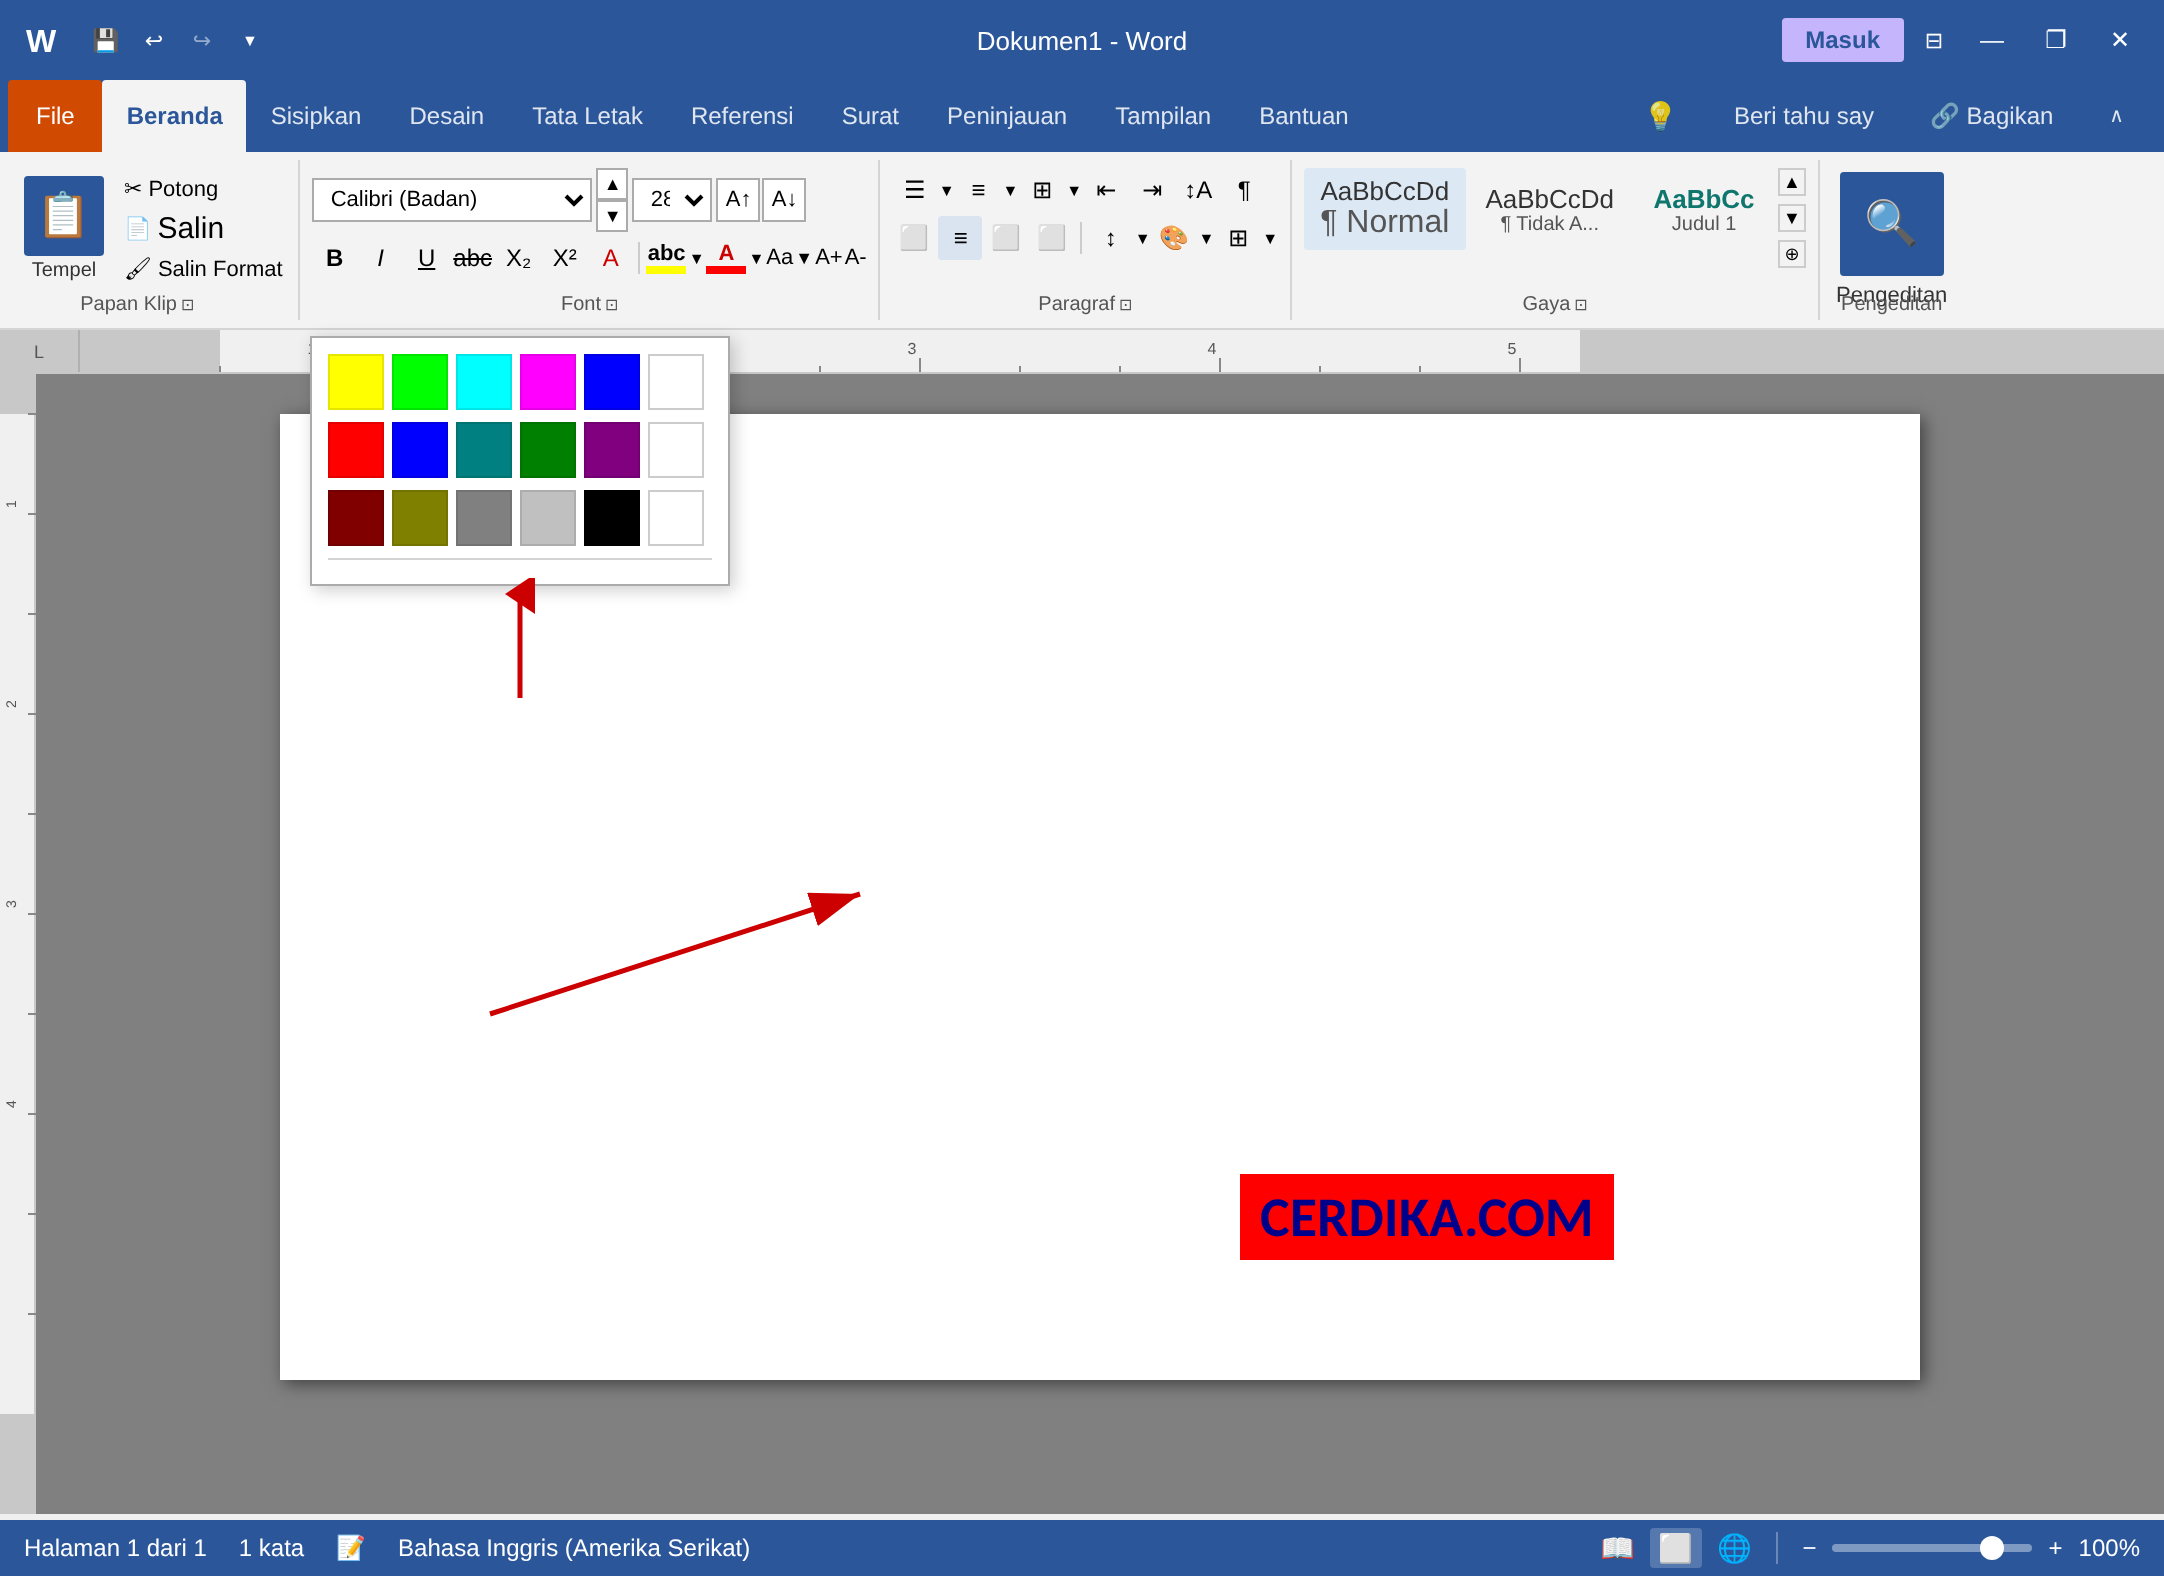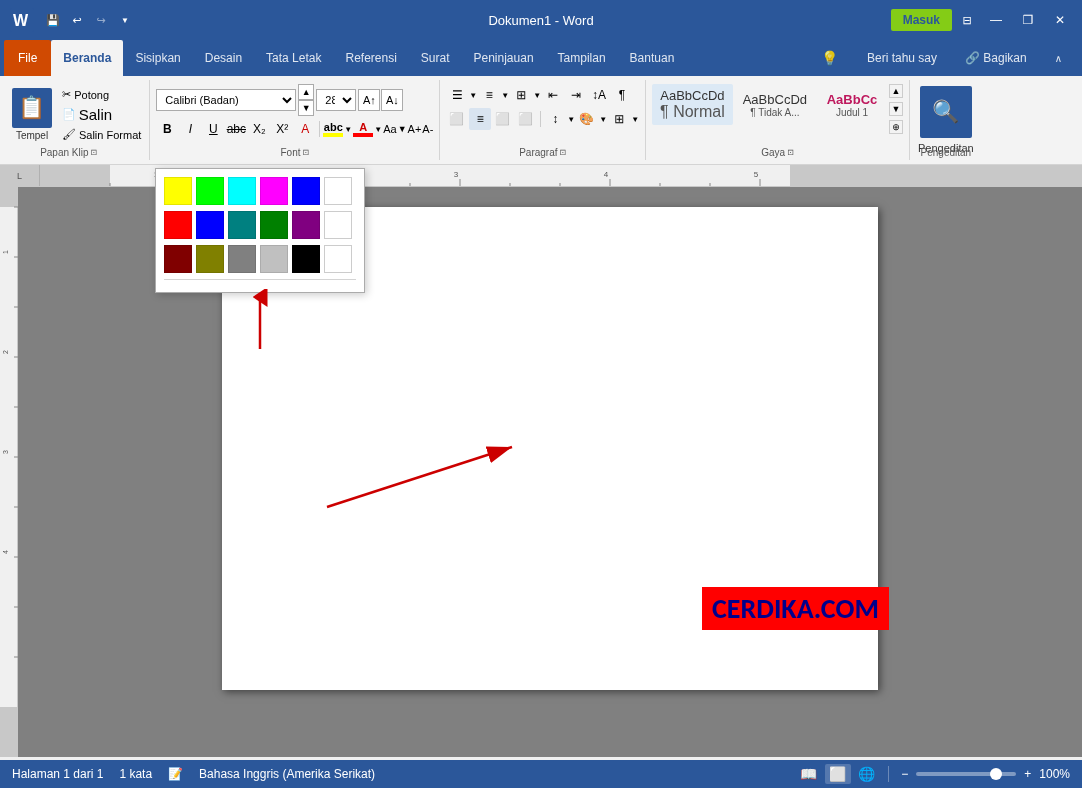--- a/index.html
+++ b/index.html
@@ -15,21 +15,21 @@
       justify-content: space-between;
       padding: 0 8px;
     }
     .title-bar-left { display: flex; align-items: center; gap: 6px; }
     .title-bar-center { position: absolute; left: 50%; transform: translateX(-50%); font-size: 13px; color: white; }
     .title-bar-right { display: flex; align-items: center; gap: 4px; margin-left: auto; }
     .title-icon { width: 28px; height: 28px; display: flex; align-items: center; justify-content: center; font-size: 14px; }
     .title-btn { width: 28px; height: 28px; display: flex; align-items: center; justify-content: center; cursor: pointer; font-size: 12px; color: white; border-radius: 2px; }
     .quick-access { display: flex; align-items: center; gap: 2px; }
     .qa-btn { width: 22px; height: 22px; display: flex; align-items: center; justify-content: center; cursor: pointer; color: white; font-size: 11px; }
-    .masuk-btn { background: #84cc16; color: #2b579a; padding: 4px 12px; border-radius: 2px; font-size: 12px; font-weight: 600; cursor: pointer; }
+    .masuk-btn { background: #c4b5fd; color: #2b579a; padding: 4px 12px; border-radius: 2px; font-size: 12px; font-weight: 600; cursor: pointer; }
 
     
     .ribbon { background: #f3f3f3; border-bottom: 1px solid #d4d4d4; }
     .ribbon-tabs { display: flex; background: #2b579a; height: 36px; align-items: flex-end; padding-left: 4px; }
     .ribbon-tab { padding: 12px 12px; font-size: 12px; color: rgba(255,255,255,0.85); cursor: pointer; height: 36px; display: flex; align-items: center; border-radius: 2px 2px 0 0; }
     .ribbon-tab.active { background: #f3f3f3; color: #2b579a; font-weight: 600; }
     .ribbon-tab.file { background: #d04a02; color: white; padding: 6px 14px; }
 
     .ribbon-content { display: flex; padding: 4px 4px 0; align-items: flex-start; background: #f3f3f3; min-height: 88px; }
     .paste-btn { display: flex; flex-direction: column; align-items: center; justify-content: center; width: 48px; padding: 4px; cursor: pointer; border-radius: 2px; }
@@ -266,21 +266,21 @@
       <div style="display:flex;flex-direction:row;gap:2px;align-items:center;">
         <div class="style-item active">
           <span style="font-size:13px;color:#333;">AaBbCcDd</span>
           <span style="font-size:16px;color:#555;">¶ Normal</span>
         </div>
         <div class="style-item">
           <span style="font-size:13px;color:#333;">AaBbCcDd</span>
           <span style="font-size:10px;color:#555;">¶ Tidak A...</span>
         </div>
         <div class="style-item">
-          <span style="font-size:13px;color:#be185d;font-weight:bold;">AaBbCc</span>
+          <span style="font-size:13px;color:#0f766e;font-weight:bold;">AaBbCc</span>
           <span style="font-size:10px;color:#555;">Judul 1</span>
         </div>
       </div>
       <div style="display:flex;flex-direction:column;gap:4px;margin-left:2px;cursor:pointer;">
         <div style="font-size:9px;border:1px solid #ccc;width:14px;height:14px;display:flex;align-items:center;justify-content:center;">▲</div>
         <div style="font-size:9px;border:1px solid #ccc;width:14px;height:14px;display:flex;align-items:center;justify-content:center;">▼</div>
         <div style="font-size:9px;border:1px solid #ccc;width:14px;height:14px;display:flex;align-items:center;justify-content:center;">⊕</div>
       </div>
       <div style="position:absolute;bottom:2px;left:0;right:0;display:flex;align-items:center;justify-content:center;">
         <span class="group-label-with-icon">
@@ -350,21 +350,21 @@
       <line x1="14" y1="420" x2="18" y2="420" stroke="#888" stroke-width="1"></line>
       <line x1="14" y1="470" x2="18" y2="470" stroke="#888" stroke-width="1"></line>
       <text x="8" y="65" font-size="7" fill="#555" text-anchor="middle" transform="rotate(-90, 8, 65)">1</text>
       <text x="8" y="165" font-size="7" fill="#555" text-anchor="middle" transform="rotate(-90, 8, 165)">2</text>
       <text x="8" y="265" font-size="7" fill="#555" text-anchor="middle" transform="rotate(-90, 8, 265)">3</text>
       <text x="8" y="365" font-size="7" fill="#555" text-anchor="middle" transform="rotate(-90, 8, 365)">4</text>
     </svg>
   </div>
 
   <div style="flex:1;overflow:auto;display:flex;flex-direction:column;align-items:center;padding:20px 0;background:#808080;position:relative;">
-    <div style="background:white;width:656px;min-height:480px;box-shadow:2px 2px 8px rgba(0,0,0,0.5);padding:60px 80px;position:relative;">
+    <div style="background:white;width:820px;min-height:480px;box-shadow:2px 2px 8px rgba(0,0,0,0.5);padding:60px 80px;position:relative;">
 
       <div style="margin-top:160px;margin-left:200px;">
         <span class="highlighted-text">CERDIKA.COM</span>
       </div>
 
       <svg style="position:absolute;top:0;left:0;width:100%;height:100%;pointer-events:none;overflow:visible;">
 
         <defs>
           <marker id="arrowhead1" markerWidth="10" markerHeight="7" refX="10" refY="3.5" orient="auto">
             <polygon points="0 0, 10 3.5, 0 7" fill="#cc0000"></polygon>

